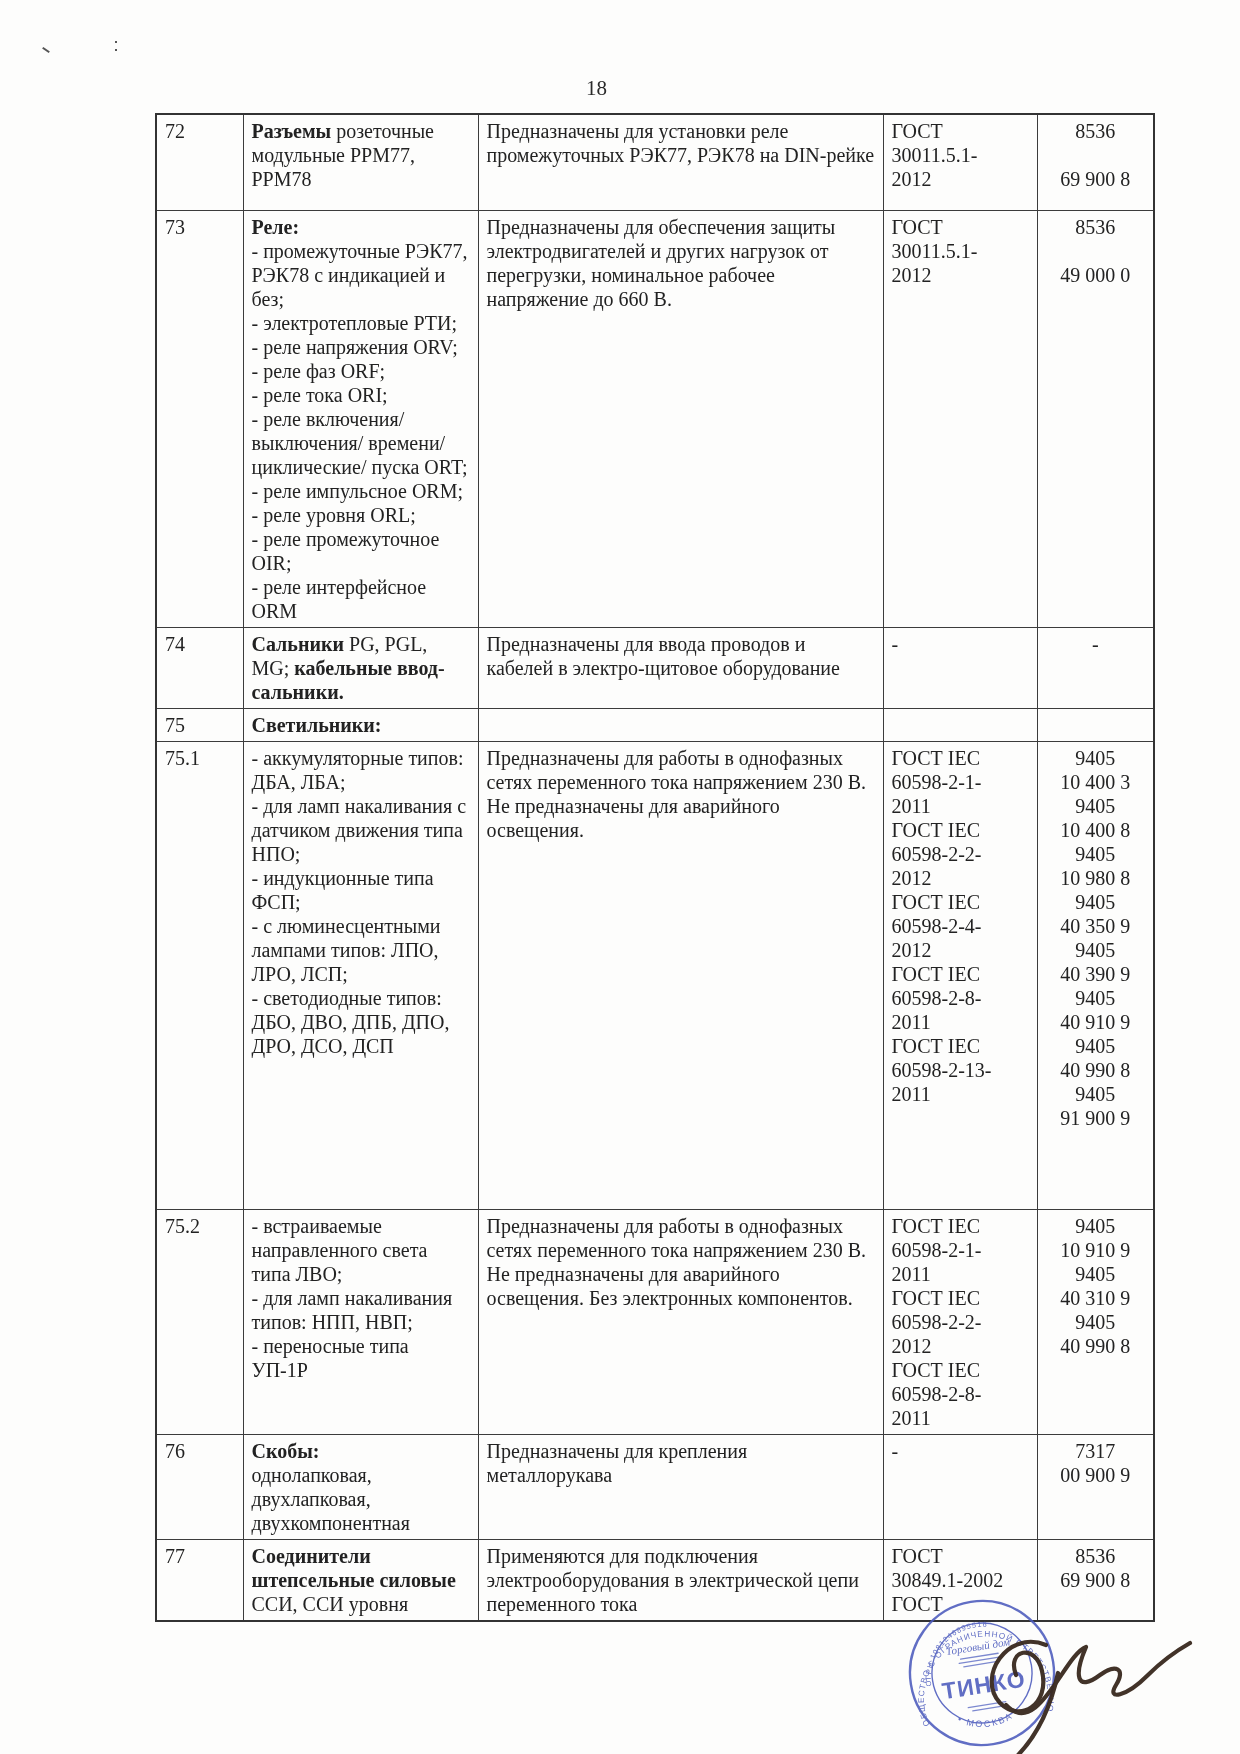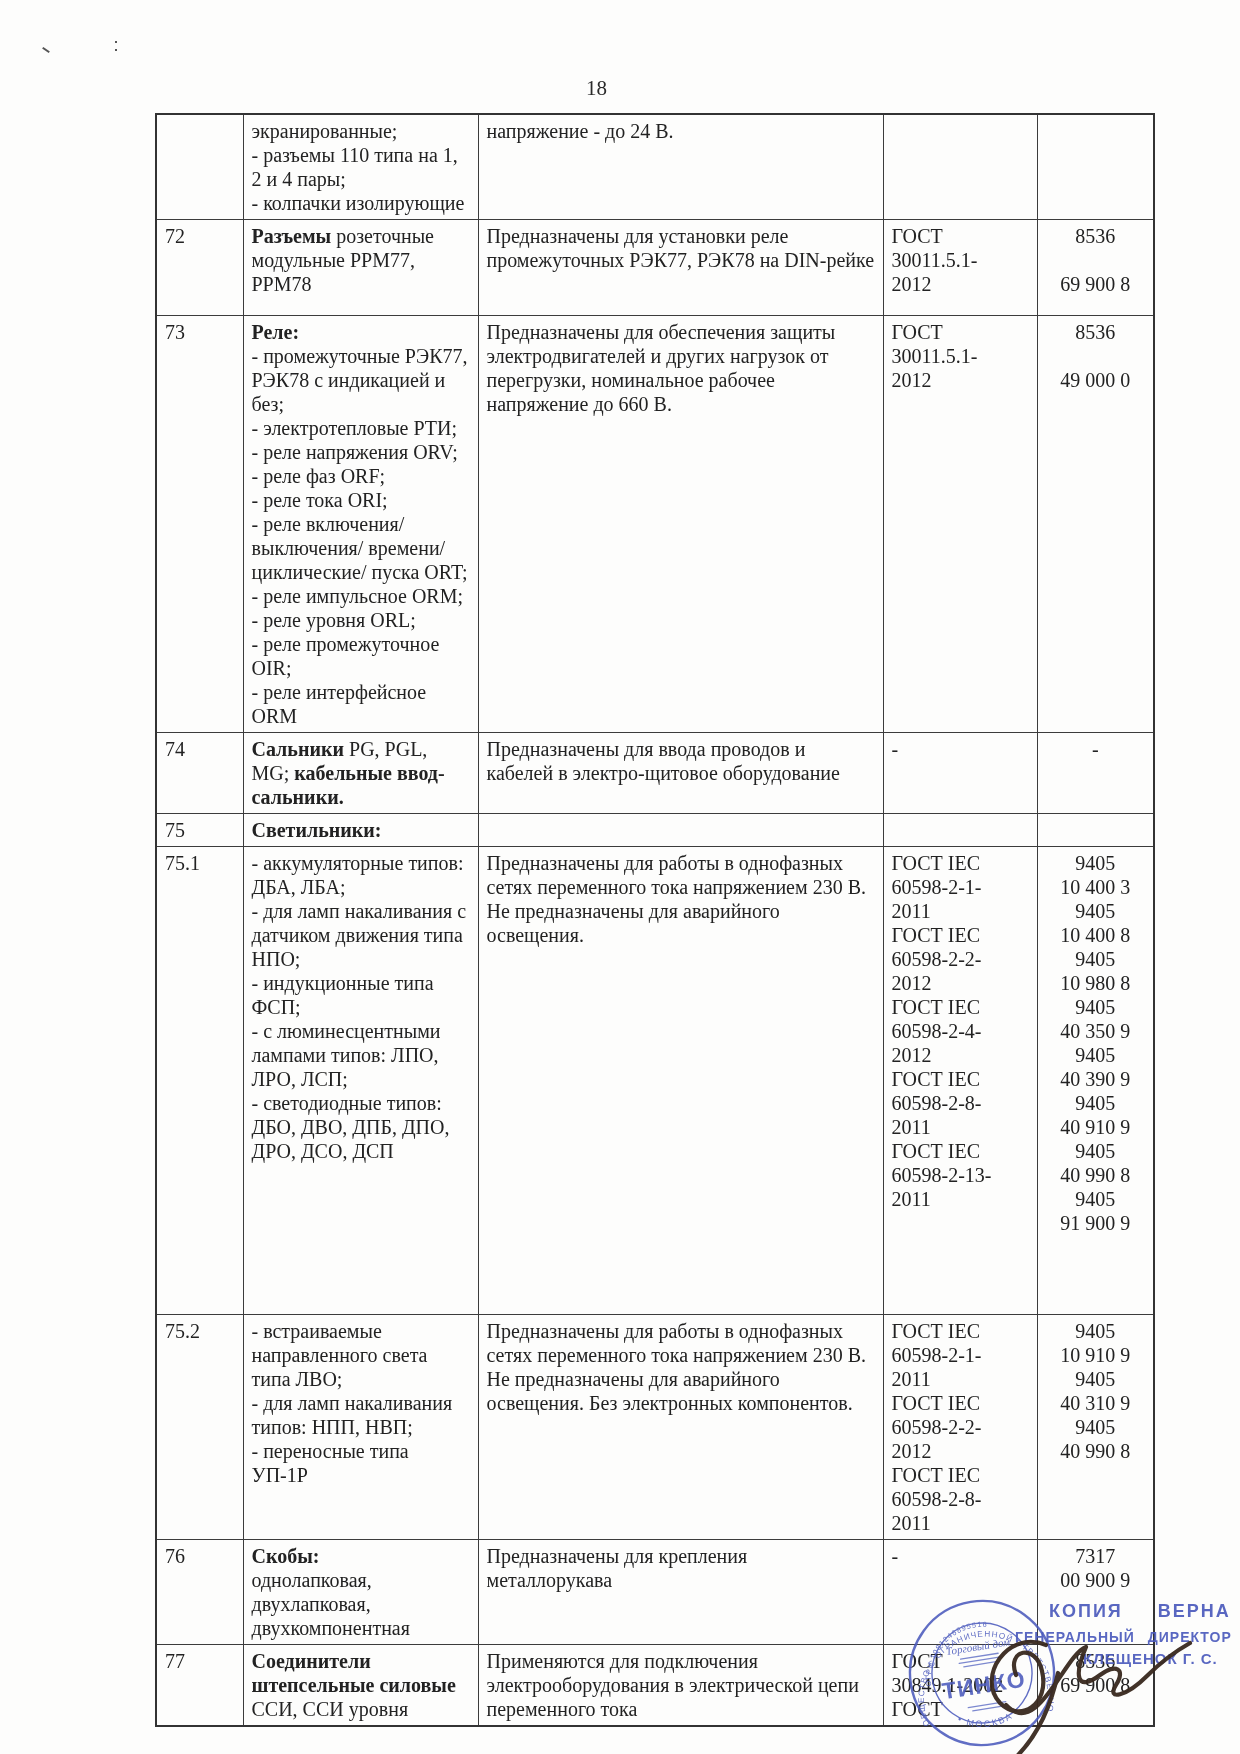--- a/index.html
+++ b/index.html
@@ -63,33 +63,20 @@
 
   <table class="doc-table">
     <colgroup>
       <col style="width:87px">
       <col style="width:235px">
       <col style="width:405px">
       <col style="width:154px">
       <col style="width:117px">
     </colgroup>
     <tbody>
-        <tr style="height: 99px;">
-          <td class="c-num"></td>
-          <td class="c-name">
-            <div class="para"><span>экранированные;</span></div>
-            <div class="para"><span>- разъемы 110 типа на 1, 2 и 4 пары;</span></div>
-            <div class="para"><span>- колпачки изолирующие</span></div>
-          </td>
-          <td class="c-desc">
-            <div class="para"><span>напряжение - до 24 В.</span></div>
-          </td>
-          <td class="c-gost"></td>
-          <td class="c-codes"></td>
-        </tr>
         <tr style="height: 96px;">
           <td class="c-num">72</td>
           <td class="c-name">
             <div class="para"><b>Разъемы</b><span> розеточные модульные РРМ77, РРМ78</span></div>
           </td>
           <td class="c-desc">
             <div class="para"><span>Предназначены для установки реле промежуточных РЭК77, РЭК78 на DIN-рейке</span></div>
           </td>
           <td class="c-gost">
             <div class="line">ГОСТ</div>
@@ -296,25 +283,20 @@
         <line x1="60" y1="63" x2="98" y2="63"></line>
         <line x1="58" y1="67" x2="100" y2="67"></line>
         <line x1="62" y1="71" x2="96" y2="71"></line>
         <line x1="60" y1="112" x2="98" y2="112"></line>
         <line x1="64" y1="116" x2="94" y2="116"></line>
       </g>
       <text x="79" y="100" text-anchor="middle" font-family="Liberation Sans, sans-serif" font-weight="bold" font-size="23" letter-spacing="1" fill="#4c5bbd">ТИНКО</text>
     </g>
   </svg>
 
-  <div class="copy-stamp">
-    <div class="l1">КОПИЯ ВЕРНА</div>
-    <div class="l2">ГЕНЕРАЛЬНЫЙ ДИРЕКТОР</div>
-    <div class="l3">КЛЕЩЕНОК Г. С.</div>
-  </div>
 
   <svg class="signature" width="300" height="180" viewBox="0 0 300 180">
     <g fill="none" stroke="#39291e" stroke-width="4.2" stroke-linecap="round" stroke-linejoin="round" opacity="0.95">
       <path d="M 96 60 C 58 44 26 92 50 118 C 70 138 100 120 92 86 C 86 58 56 64 66 90"></path>
       <path d="M 56 120 C 88 154 114 70 136 62 C 124 90 126 108 150 90 C 166 78 176 84 166 100 C 156 116 176 112 198 90 C 212 76 226 66 240 58"></path>
       <path d="M 108 88 C 100 126 86 154 62 176"></path>
     </g>
   </svg>
 
 </div>

